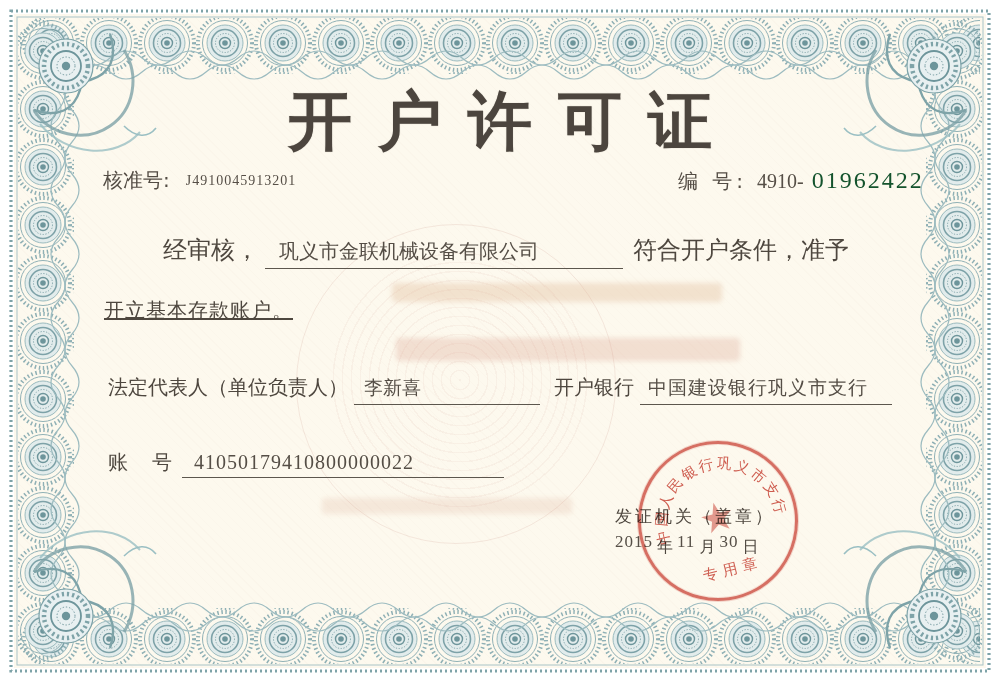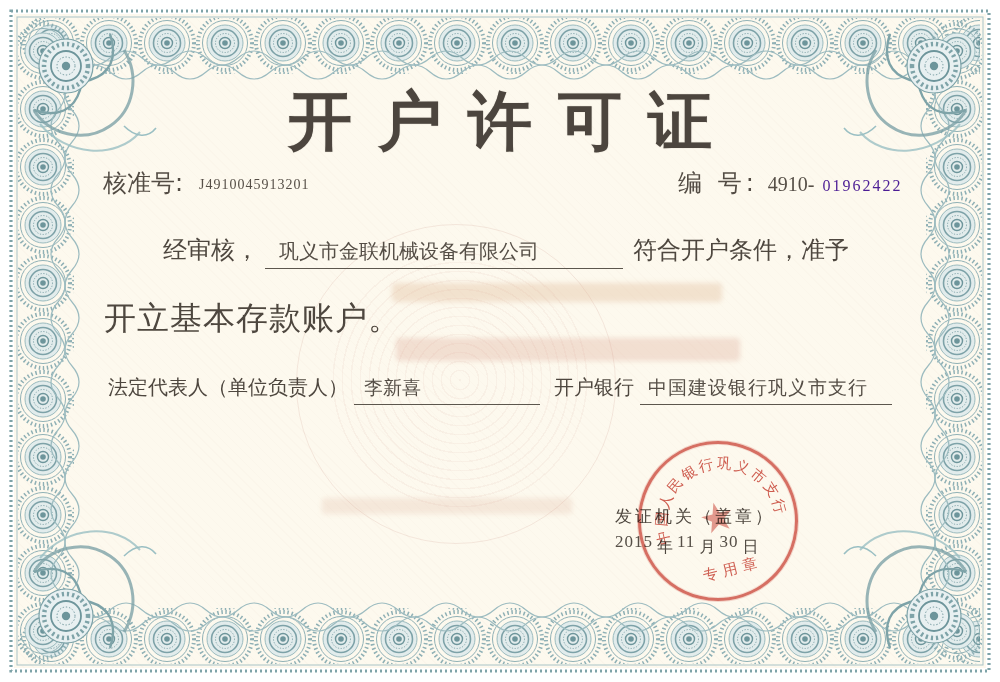--- a/index.html
+++ b/index.html
@@ -35,40 +35,40 @@
 
   
   .title{
     position:absolute; left:0; right:0; top:78px; text-align:center;
     font-size:64px; font-weight:bold; color:#4c453e;
     letter-spacing:26px; text-indent:26px;
     text-shadow:0 0 1px rgba(76,69,62,.4);
   }
 
   .row{ position:absolute; display:flex; align-items:baseline; }
-  .label{ font-size:24px; color:#534c44; }
+  .label{ font-size:20px; color:#534c44; }
   .serif{ font-family:"Liberation Serif","DejaVu Serif",serif; }
 
   .approval-row{ left:103px; top:167px; }
   .approval-row .value{ font-size:14px; letter-spacing:1px; margin-left:16px; position:relative; top:-2px; color:#564f47; }
 
   .serial-row{ left:678px; top:167px; }
   .serial-row .label{ letter-spacing:4px; }
   .serial-row .prefix{ font-size:20px; margin-left:10px; color:#564f47; }
-  .serial-row .number{ font-size:16px; margin-left:8px; letter-spacing:2px; color:#4c1d95; }
+  .serial-row .number{ font-size:24px; margin-left:8px; letter-spacing:2px; color:#14532d; }
 
   .body-line1{ left:163px; top:234px; width:732px; }
   .body-line1 .lead{ font-size:24px; color:#4e473f; }
   .body-line1 .company{
     width:358px; margin-left:6px; padding:0 10px 3px 14px;
     border-bottom:1.5px solid #5c564d; font-size:20px; color:#554e46;
   }
   .body-line1 .suffix{ font-size:24px; margin-left:10px; white-space:nowrap; color:#4e473f;text-align:right; }
 
-  .body-line2{ position:absolute; left:104px; top:297px; font-size:32px; letter-spacing:1px; color:#4e473f; }
+  .body-line2{ position:absolute; left:104px; top:297px; font-size:20px; letter-spacing:1px; color:#4e473f;text-decoration:underline; }
 
   .rep-bank-row{ left:108px; top:374px; right:108px; }
   .rep-bank-row .lab{ font-size:20px; white-space:nowrap; color:#4e473f; }
   .rep-value{
     width:186px; margin-left:6px; padding:0 6px 3px 10px;
     border-bottom:1.5px solid #5c564d; font-size:19px; color:#554e46;
   }
   .bank-label{ margin-left:14px; }
   .bank-value{
     flex:1; margin-left:6px; padding:0 6px 3px 8px;
@@ -209,20 +209,24 @@
 
   <div class="body-line2">开立基本存款账户。</div>
 
   <div class="row rep-bank-row">
     <span class="lab">法定代表人（单位负责人）</span>
     <span class="rep-value serif">李新喜</span>
     <span class="lab bank-label">开户银行</span>
     <span class="bank-value serif">中国建设银行巩义市支行</span>
   </div>
 
+  <div class="row account-row">
+    <span class="lab">账　号</span>
+    <span class="account-value serif">41050179410800000022</span>
+  </div>
 
   <div class="issue-block">
     <div class="issue-authority">发证机关（盖章）</div>
     <div class="issue-date">
       <span class="num">2015</span><span class="unit">年</span><span class="num">11</span><span class="unit">月</span><span class="num">30</span><span class="unit">日</span>
     </div>
   </div>
 
   <div class="seal">
     <div class="seal-inner">

